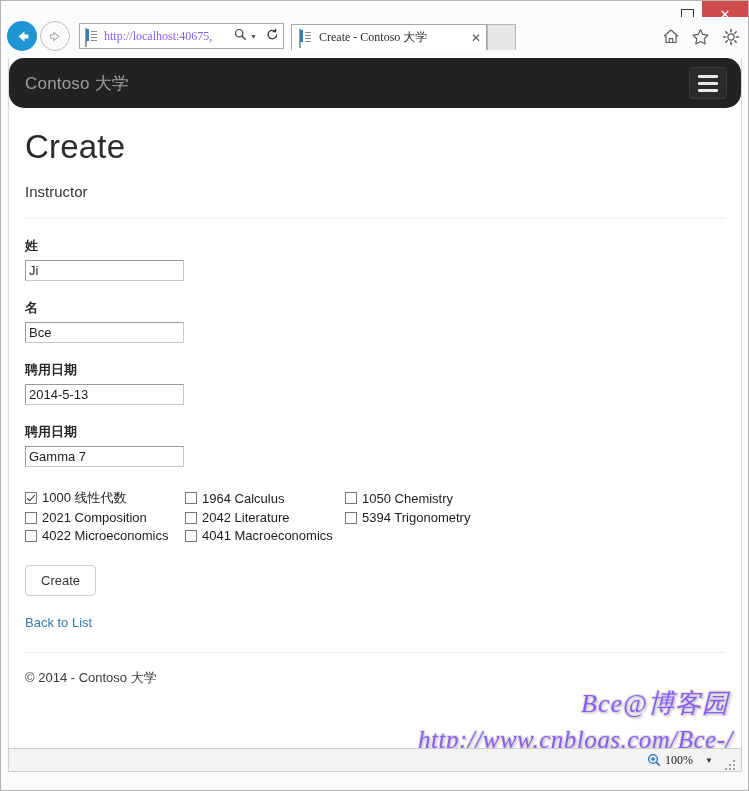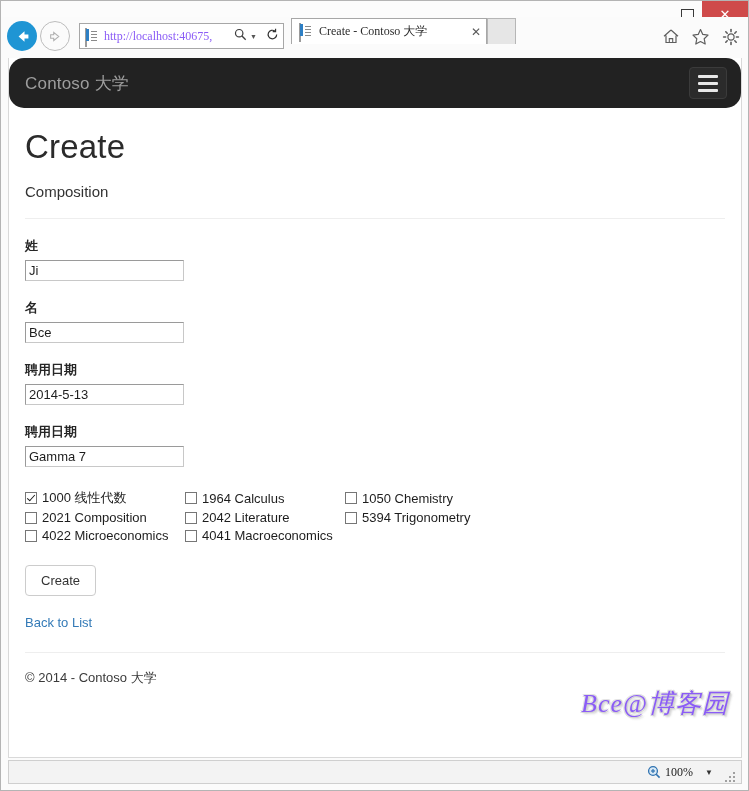--- a/index.html
+++ b/index.html
@@ -145,21 +145,21 @@
   .addr-refresh {
     width: 22px;
     text-align: center;
     font-size: 13px;
     color: #333;
     flex: 0 0 auto;
   }
 
   .tabstrip {
     position: absolute;
-    left: 290px; top: 16px;
+    left: 290px; top: 22px;
     display: flex;
     align-items: flex-end;
     height: 27px;
   }
   .tab {
     width: 196px;
     height: 26px;
     background: #ffffff;
     border: 1px solid #a7a7a7;
     border-bottom: none;
@@ -417,21 +417,21 @@
   .wm-bottom {
     right: 8px;
     top: 668px;
     font-size: 25px;
     letter-spacing: .5px;
   }
 
   
   .statusbar {
     position: absolute;
-    left: 7px; bottom: 6px;
+    left: 7px; bottom: 18px;
     width: 734px;
     height: 24px;
     background: #f3f3f3;
     border: 1px solid #cfcfcf;
     box-sizing: border-box;
     display: flex;
     align-items: center;
     justify-content: flex-end;
     padding-right: 6px;
     gap: 4px;
@@ -565,21 +565,21 @@
       <span class="brand">Contoso 大学</span>
       <span class="hamburger">
         <span></span>
           <span></span>
           <span></span>
       </span>
     </div>
 
     <div class="container">
       <h1 class="page-title">Create</h1>
-      <h4 class="subtitle">Composition</h4>
+      <h4 class="subtitle">Instructor</h4>
       <hr class="sep">
 
       <div class="form-group">
         <label class="form-label">姓</label>
         <input class="form-input" type="text" value="Ji" style="">
       </div>
 
       <div class="form-group">
         <label class="form-label">名</label>
         <input class="form-input" type="text" value="Bce" style="">
@@ -632,20 +632,21 @@
 
       <button class="btn-create">Create</button>
 
       <a class="backlink" href="#">Back to List</a>
 
       <hr class="footsep">
       <div class="footer-text">© 2014 - Contoso 大学</div>
     </div>
 
     <div class="wm wm-top">Bce@博客园</div>
+    <div class="wm wm-bottom">http://www.cnblogs.com/Bce-/</div>
   </div>
 
   <div class="statusbar">
     <span class="zoom-icon">
       <svg width="14" height="14" viewBox="0 0 14 14">
         <circle cx="6" cy="6" r="4.4" fill="#d8e9f6" stroke="#2f72b0" stroke-width="1.3"></circle>
         <line x1="4" y1="6" x2="8" y2="6" stroke="#2f72b0" stroke-width="1.2"></line>
         <line x1="6" y1="4" x2="6" y2="8" stroke="#2f72b0" stroke-width="1.2"></line>
         <line x1="9.2" y1="9.2" x2="12.6" y2="12.6" stroke="#2f72b0" stroke-width="1.6"></line>
       </svg>

